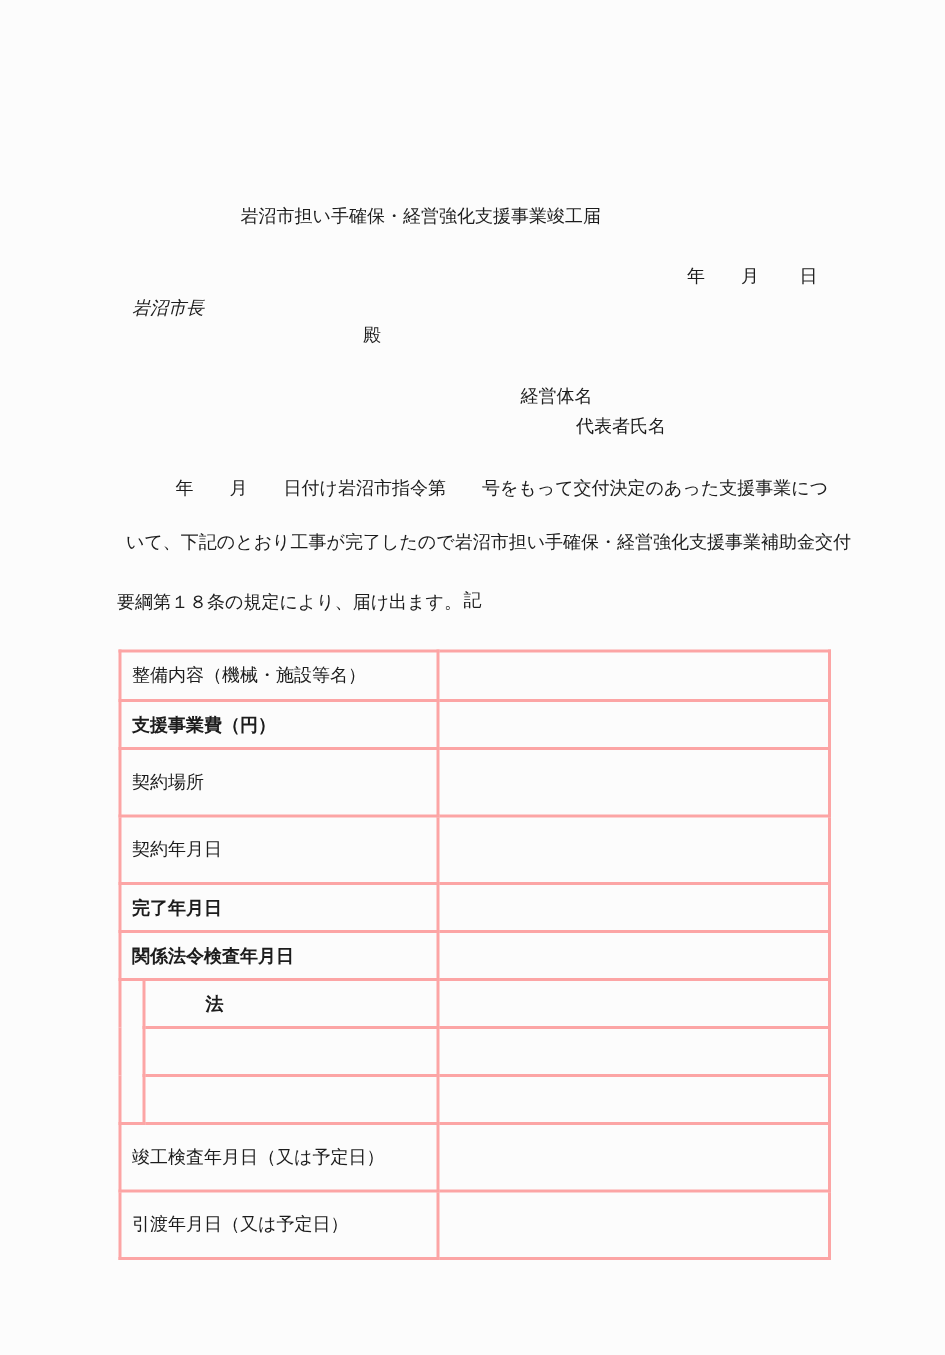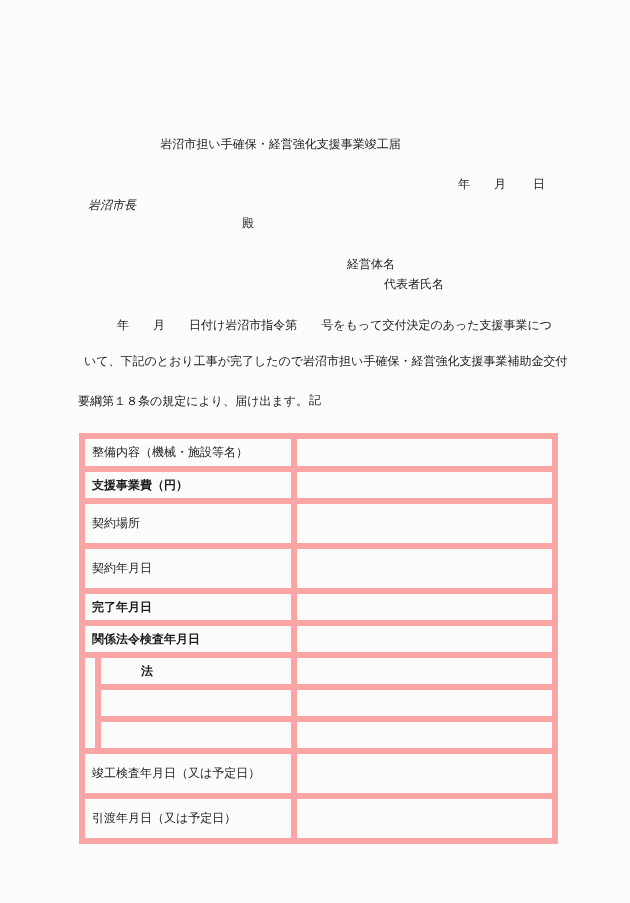--- a/index.html
+++ b/index.html
@@ -43,21 +43,21 @@
     position: absolute;
     left: 79px; top: 433px;
     width: 473px;
     border-collapse: collapse;
     table-layout: fixed;
   }
   table.form col.cA { width: 16px; }
   table.form col.cB { width: 196px; }
   table.form col.cC { width: 261px; }
   table.form td {
-    border: 6px solid #fca5a5;
+    border: 2px solid #fca5a5;
     font-size: 12px;
     color: #1c1c1c;
     vertical-align: middle;
     overflow: hidden;
   }
   td.lbl  { padding-left: 7px; }
   td.sub  { padding-left: 40px; }
   td.gh   { border-bottom: none; }      
   td.strip{ border-top: none; }         
   td.val  { padding-left: 6px; }

